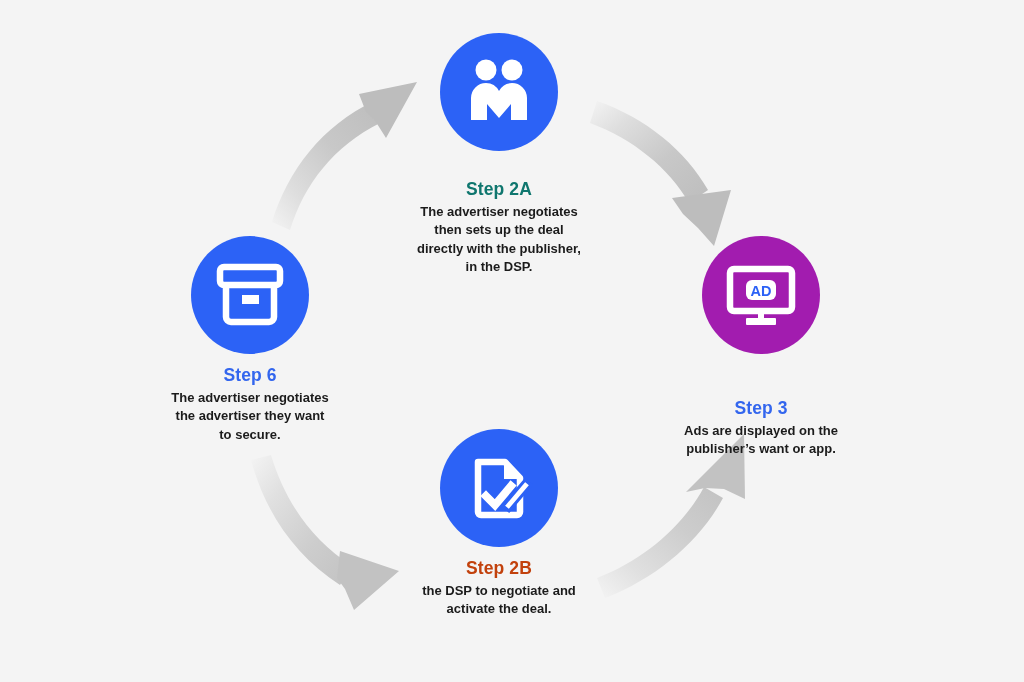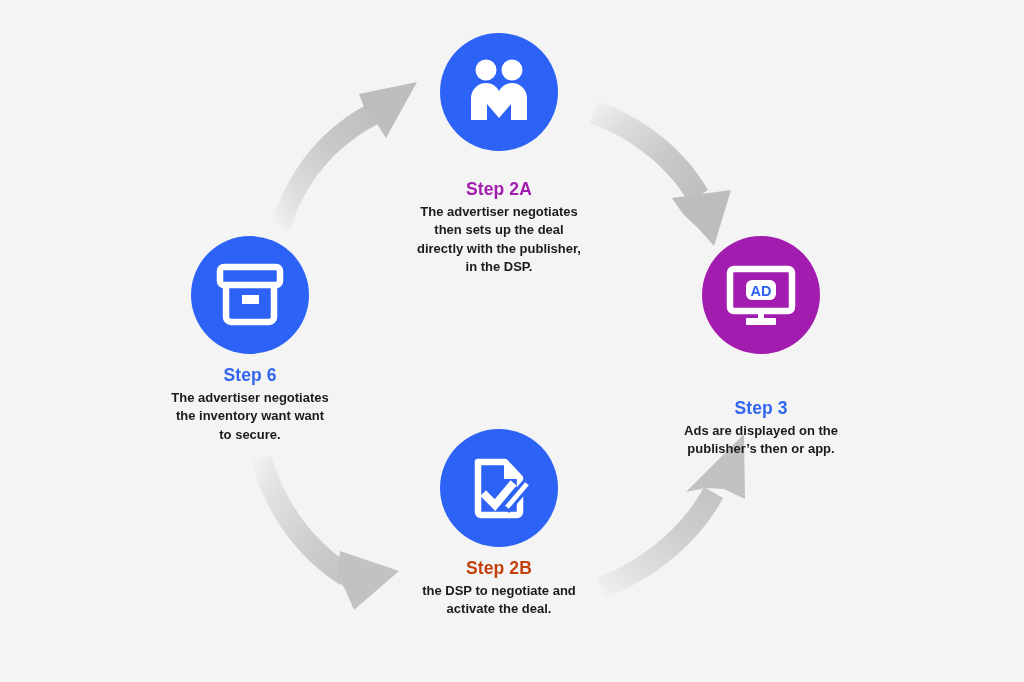--- a/index.html
+++ b/index.html
@@ -128,40 +128,40 @@
     <div class="icon-circle" style="background:#2C62F6;">
       <svg width="72" height="72" viewBox="0 0 72 72">
         <rect x="6" y="8" width="60" height="18" rx="4" ry="4" fill="none" stroke="#ffffff" stroke-width="6.5"></rect>
         <path d="M 12,26 L 12,58 A 5,5 0 0 0 17,63 L 55,63 A 5,5 0 0 0 60,58 L 60,26" fill="none" stroke="#ffffff" stroke-width="6.5" stroke-linejoin="round"></path>
         <rect x="28" y="36" width="17" height="9" fill="#ffffff"></rect>
       </svg>
     </div>
     <div class="node-title" style="color:#3366EE;">Step 6</div>
     <div class="node-desc">
       <div>The advertiser negotiates</div>
-      <div>the inventory want want</div>
+      <div>the advertiser they want</div>
       <div>to secure.</div>
     </div>
   </div>
 
   <div class="node" id="node-step2a">
     <div class="icon-circle" style="background:#2C62F6;">
       <svg width="76" height="76" viewBox="0 0 76 76">
         <circle cx="25" cy="16" r="10.5" fill="#ffffff"></circle>
         <circle cx="51" cy="16" r="10.5" fill="#ffffff"></circle>
         <path d="M 10,44
                  A 15,15 0 0 1 25,29
                  A 15,15 0 0 1 38,37
                  A 15,15 0 0 1 51,29
                  A 15,15 0 0 1 66,44
                  L 66,66 L 50,66 L 50,50
                  L 38,64 L 26,50 L 26,66 L 10,66 Z" fill="#ffffff"></path>
       </svg>
     </div>
-    <div class="node-title" style="color:#a21caf;margin-top:28px;">Step 2A</div>
+    <div class="node-title" style="color:#0f766e;margin-top:28px;">Step 2A</div>
     <div class="node-desc">
       <div>The advertiser negotiates</div>
       <div>then sets up the deal</div>
       <div>directly with the publisher,</div>
       <div>in the DSP.</div>
     </div>
   </div>
 
   <div class="node" id="node-step2b">
     <div class="icon-circle" style="background:#2C62F6;">
@@ -185,17 +185,17 @@
         <rect x="6" y="11" width="62" height="42" rx="4" ry="4" fill="none" stroke="#ffffff" stroke-width="6.5"></rect>
         <rect x="22" y="22" width="30" height="20" rx="6" ry="6" fill="#ffffff"></rect>
         <text x="37" y="37.5" font-family="'Liberation Sans', sans-serif" font-size="14.5" font-weight="bold" fill="#2C62F6" text-anchor="middle">AD</text>
         <rect x="34" y="53" width="6" height="7" fill="#ffffff"></rect>
         <rect x="22" y="60" width="30" height="7" rx="1" fill="#ffffff"></rect>
       </svg>
     </div>
     <div class="node-title" style="color:#3366EE;margin-top:44px;">Step 3</div>
     <div class="node-desc">
       <div>Ads are displayed on the</div>
-      <div>publisher’s then or app.</div>
+      <div>publisher’s want or app.</div>
     </div>
   </div>
 
 </div>
 
 </body></html>

